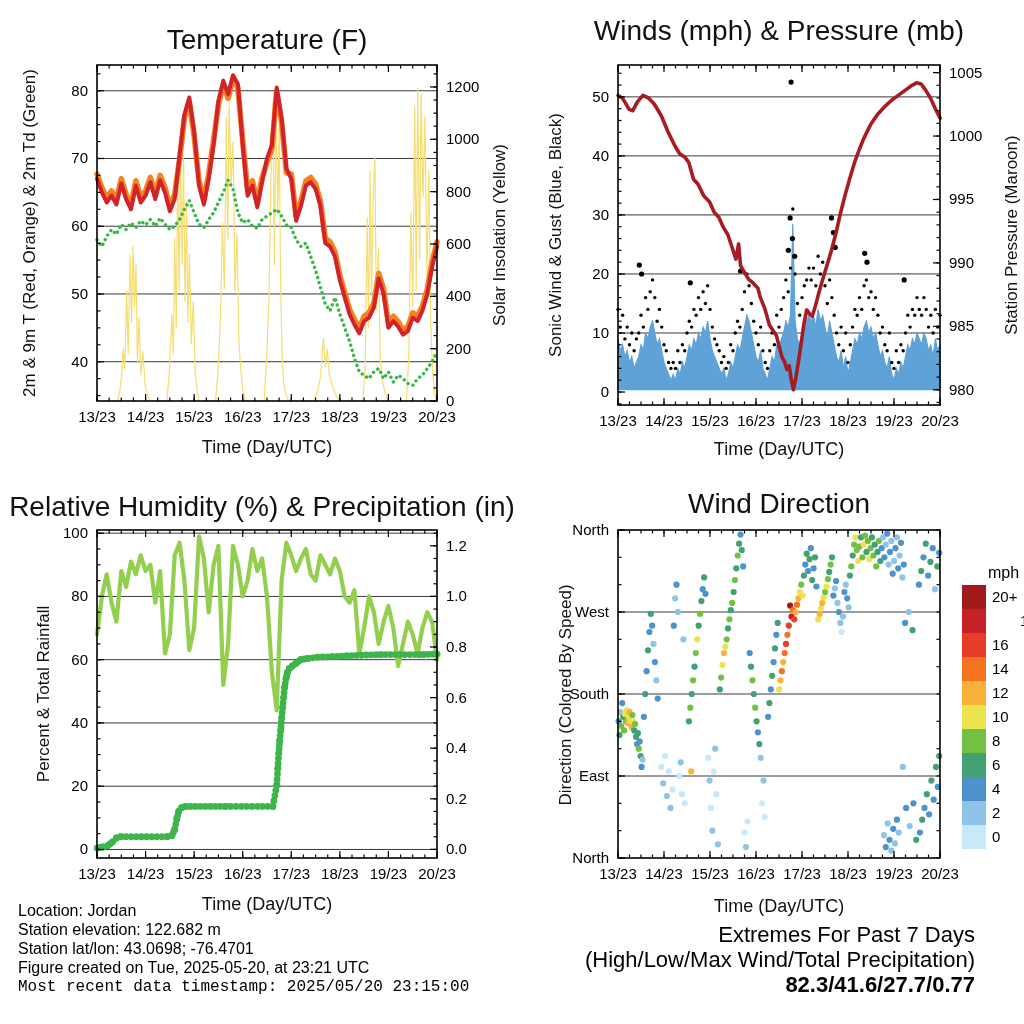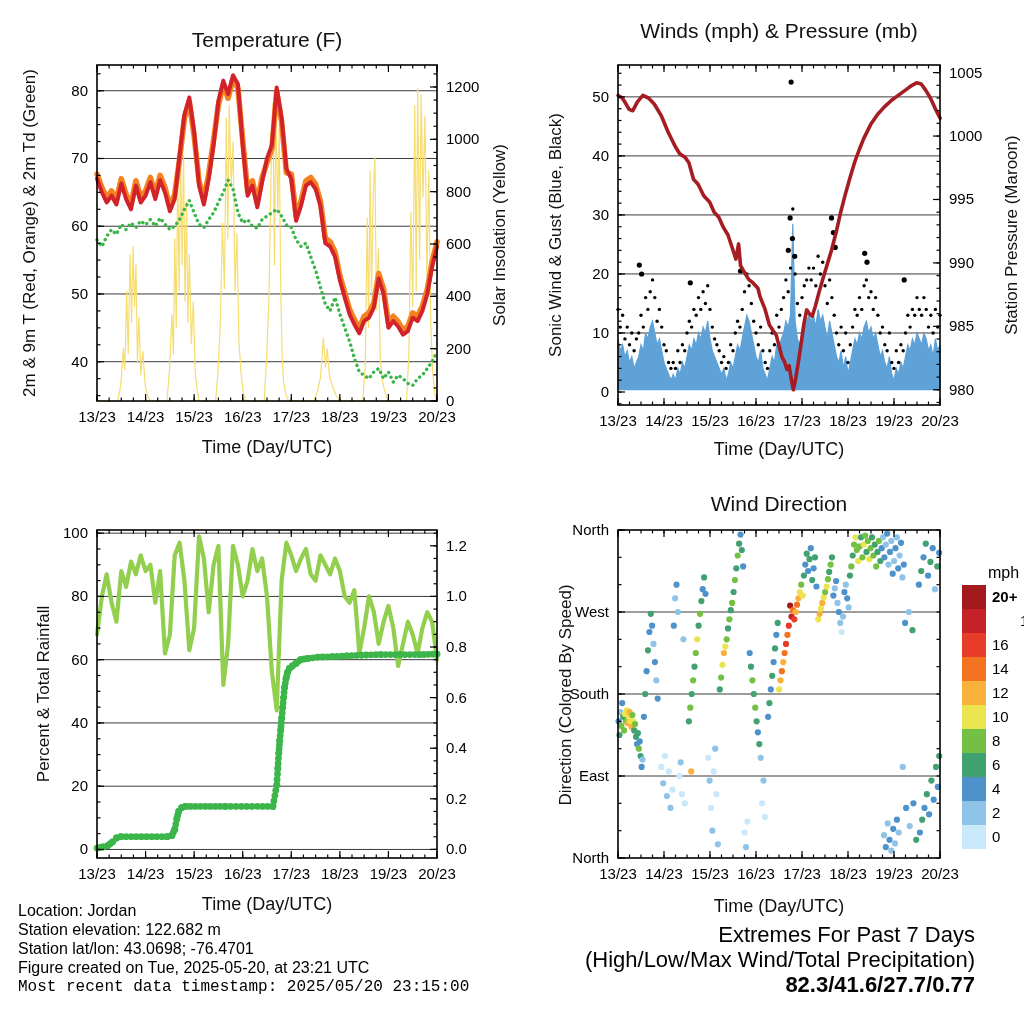--- a/index.html
+++ b/index.html
@@ -1,19 +1,19 @@
 <!DOCTYPE html>
 <html><head>
 <meta charset="utf-8">
 <style>
   html,body{margin:0;padding:0;background:#fff;}
   #stage{position:relative;width:1024px;height:1024px;background:#ffffff;overflow:hidden;
          font-family:"Liberation Sans","DejaVu Sans",sans-serif;color:#000;}
   #charts{position:absolute;left:0;top:0;}
-  .title{position:absolute;transform:translate(-50%,-50%);font-size:21px;white-space:nowrap;color:#111;}
+  .title{position:absolute;transform:translate(-50%,-50%);font-size:28px;white-space:nowrap;color:#111;}
   .xlabel{position:absolute;transform:translate(-50%,-50%);font-size:18px;white-space:nowrap;color:#111;}
   .ylabel{position:absolute;transform:translate(-50%,-50%) rotate(-90deg);font-size:17px;white-space:nowrap;color:#111;}
   .footer-line{position:absolute;left:18px;font-size:16px;white-space:nowrap;color:#000;}
   .extreme-line{position:absolute;font-size:22px;white-space:nowrap;transform:translateX(-100%);}
   .extreme-values{font-weight:bold;}
   #colorbar-title{position:absolute;font-size:16px;}
   .cb-label{position:absolute;font-size:15px;}
   .cb-block{position:absolute;width:24px;height:24px;}
 </style>
 </head>
@@ -1186,38 +1186,39 @@
         <line x1="940" y1="639.3333333333334" x2="936.5" y2="639.3333333333334" stroke="#000" stroke-width="1.2"></line>
         <line x1="940" y1="612" x2="936.5" y2="612" stroke="#000" stroke-width="1.2"></line>
         <line x1="940" y1="584.6666666666666" x2="936.5" y2="584.6666666666666" stroke="#000" stroke-width="1.2"></line>
         <line x1="940" y1="557.3333333333334" x2="936.5" y2="557.3333333333334" stroke="#000" stroke-width="1.2"></line>
         <line x1="940" y1="530" x2="936.5" y2="530" stroke="#000" stroke-width="1.2"></line>
       </g>
     </svg>
 
   <div class="title" style="left:267px;top:40px;">Temperature (F)</div>
   <div class="title" style="left:779px;top:31px;">Winds (mph) &amp; Pressure (mb)</div>
+  <div class="title" style="left:262px;top:507px;">Relative Humidity (%) &amp; Precipitation (in)</div>
   <div class="title" style="left:779px;top:504px;">Wind Direction</div>
 
   <div class="xlabel" style="left:267px;top:447px;">Time (Day/UTC)</div>
   <div class="xlabel" style="left:779px;top:449px;">Time (Day/UTC)</div>
   <div class="xlabel" style="left:267px;top:904px;">Time (Day/UTC)</div>
   <div class="xlabel" style="left:779px;top:906px;">Time (Day/UTC)</div>
 
   <div class="ylabel" style="left:30px;top:233px;">2m &amp; 9m T (Red, Orange) &amp; 2m Td (Green)</div>
   <div class="ylabel" style="left:500px;top:235px;">Solar Insolation (Yellow)</div>
   <div class="ylabel" style="left:556px;top:235px;">Sonic Wind &amp; Gust (Blue, Black)</div>
   <div class="ylabel" style="left:1012px;top:235px;">Station Pressure (Maroon)</div>
   <div class="ylabel" style="left:44px;top:694px;">Percent &amp; Total Rainfall</div>
   <div class="ylabel" style="left:566px;top:695px;">Direction (Colored By Speed)</div>
 
   <div id="colorbar-title" style="left:988px;top:564px;">mph</div>
   <div id="colorbar">
       <div class="cb-block" style="left: 962px; top: 585px; background: rgb(163, 26, 29);"></div>
-      <div class="cb-label" style="left: 992px; top: 588px; font-weight: bold;">20+</div>
+      <div class="cb-label" style="left: 992px; top: 588px;">20+</div>
       <div class="cb-block" style="left: 962px; top: 609px; background: rgb(197, 33, 39);"></div>
       <div class="cb-label" style="left: 992px; top: 612px; margin-left: 28px;">18</div>
       <div class="cb-block" style="left: 962px; top: 633px; background: rgb(230, 60, 40);"></div>
       <div class="cb-label" style="left: 992px; top: 636px;">16</div>
       <div class="cb-block" style="left: 962px; top: 657px; background: rgb(243, 115, 33);"></div>
       <div class="cb-label" style="left: 992px; top: 660px;">14</div>
       <div class="cb-block" style="left: 962px; top: 681px; background: rgb(249, 177, 60);"></div>
       <div class="cb-label" style="left: 992px; top: 684px;">12</div>
       <div class="cb-block" style="left: 962px; top: 705px; background: rgb(236, 228, 78);"></div>
       <div class="cb-label" style="left: 992px; top: 708px;">10</div>

